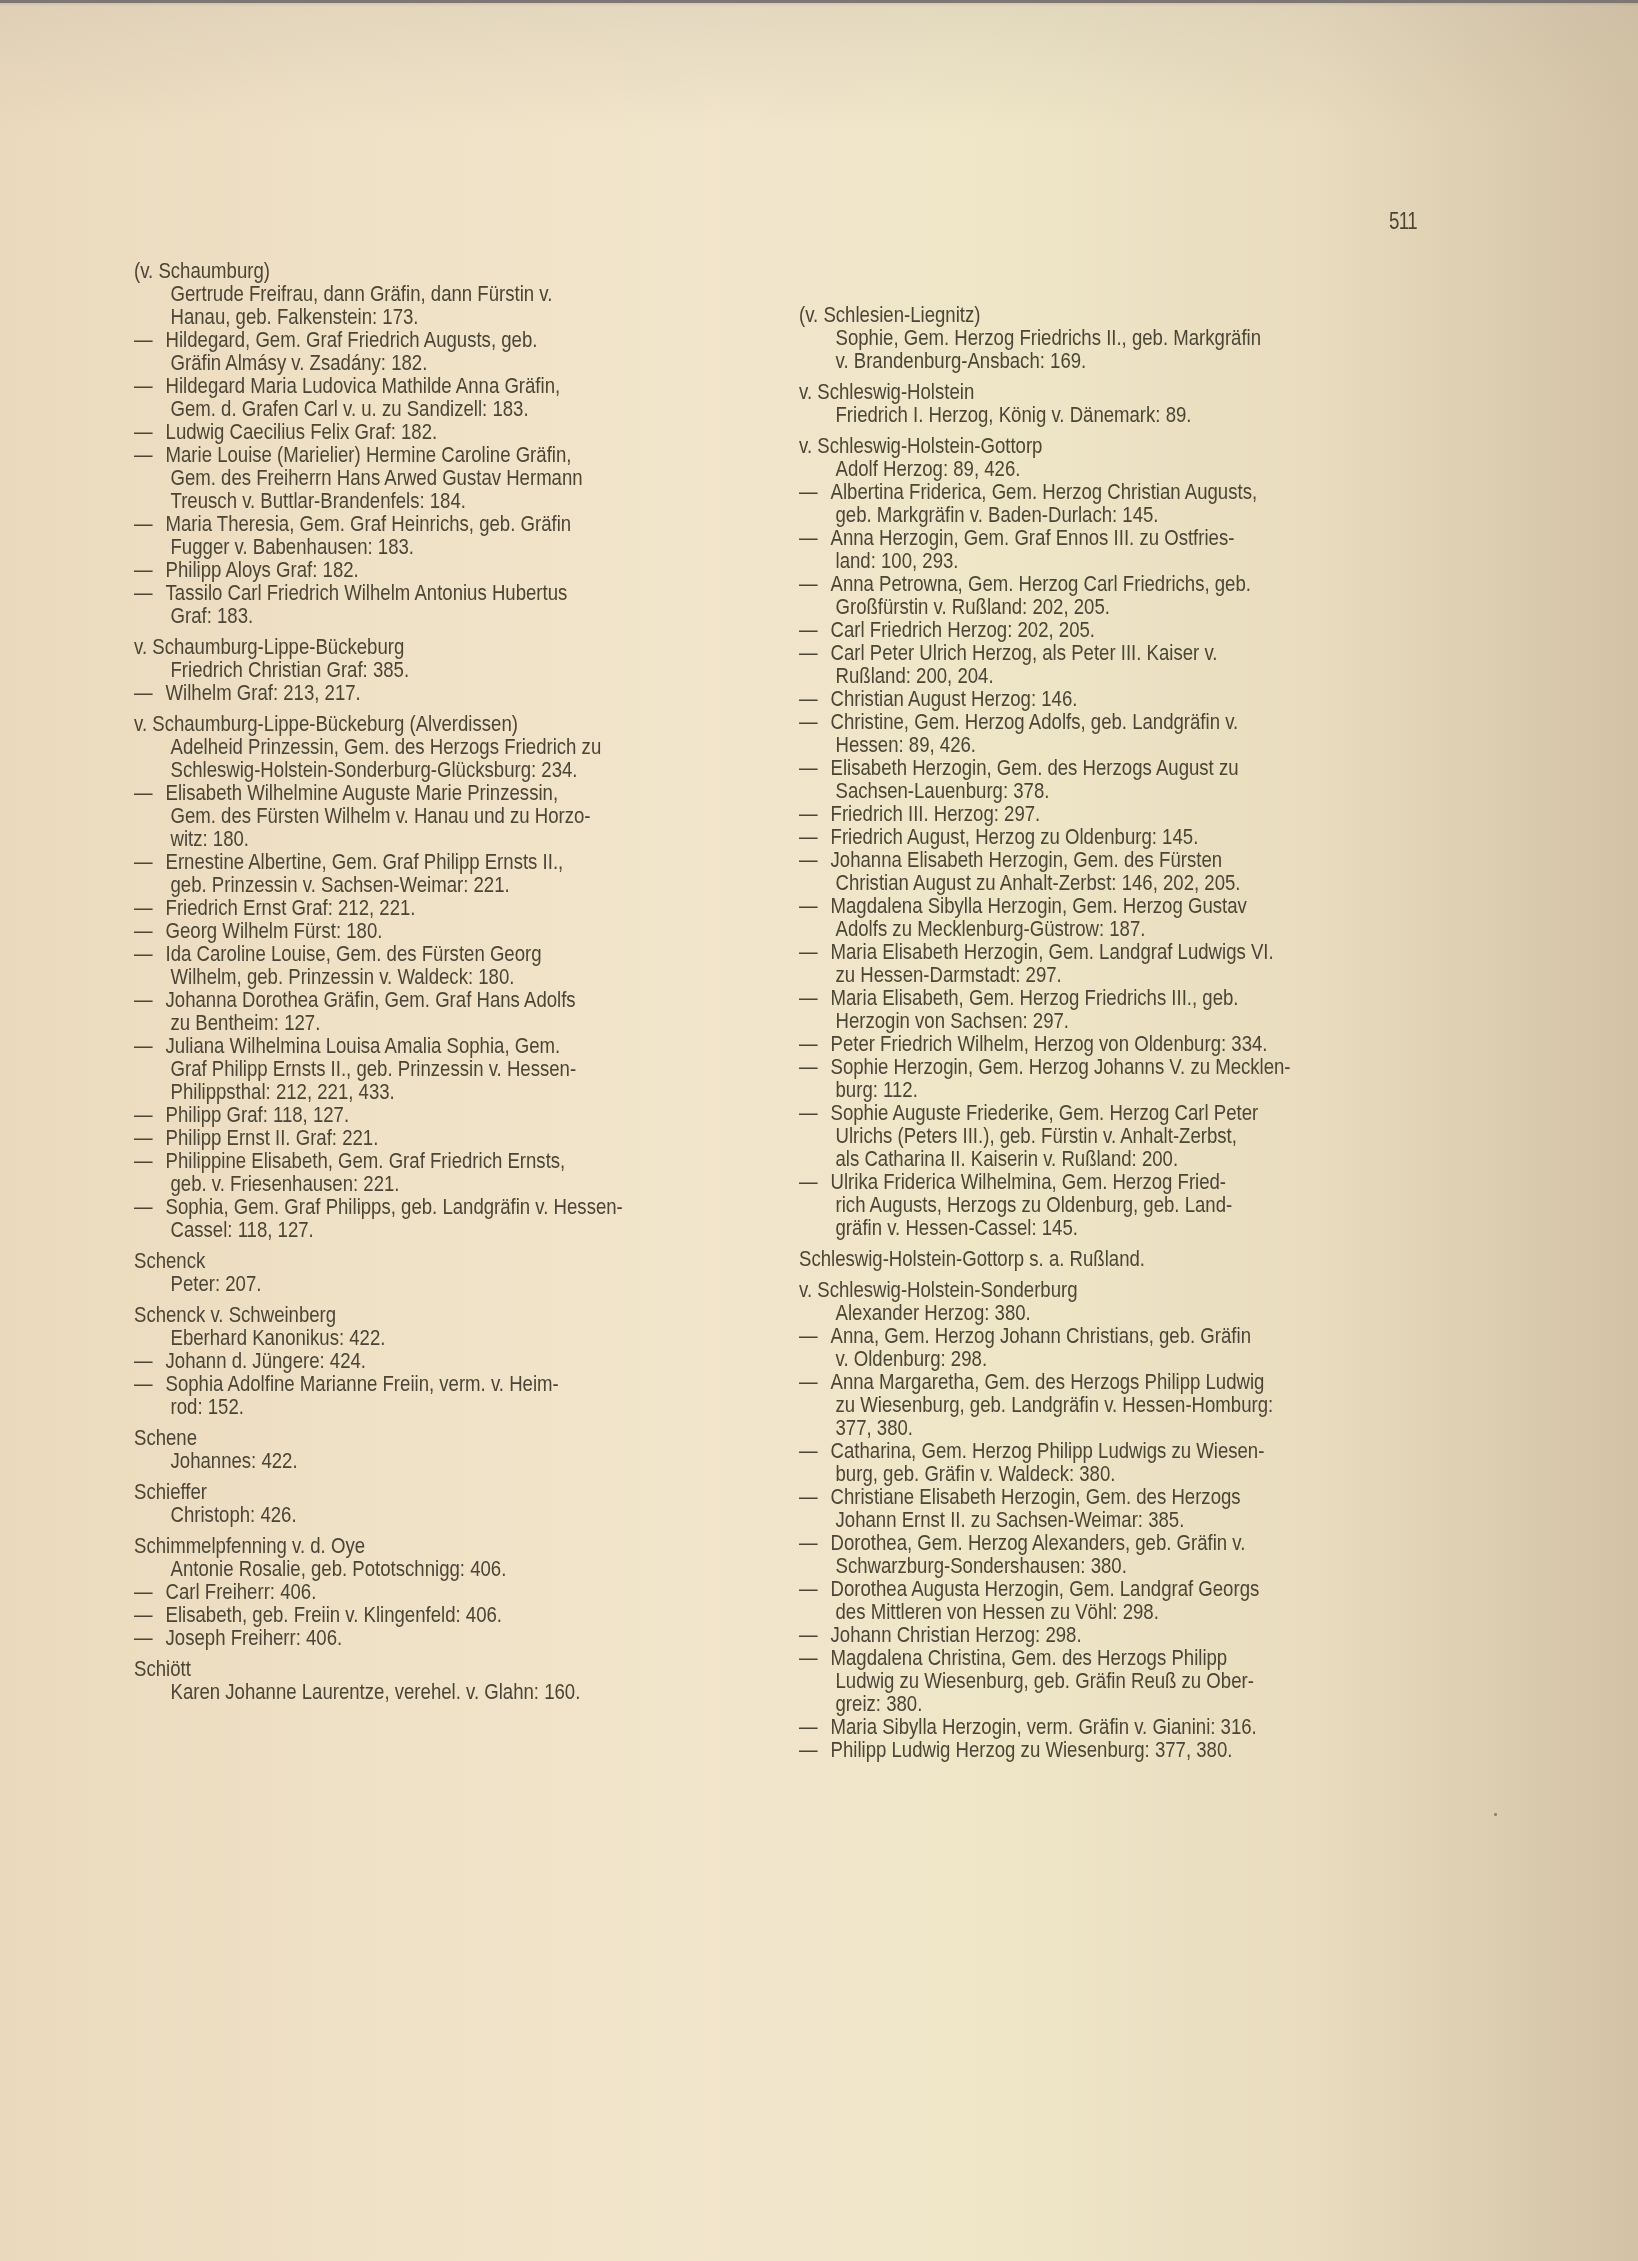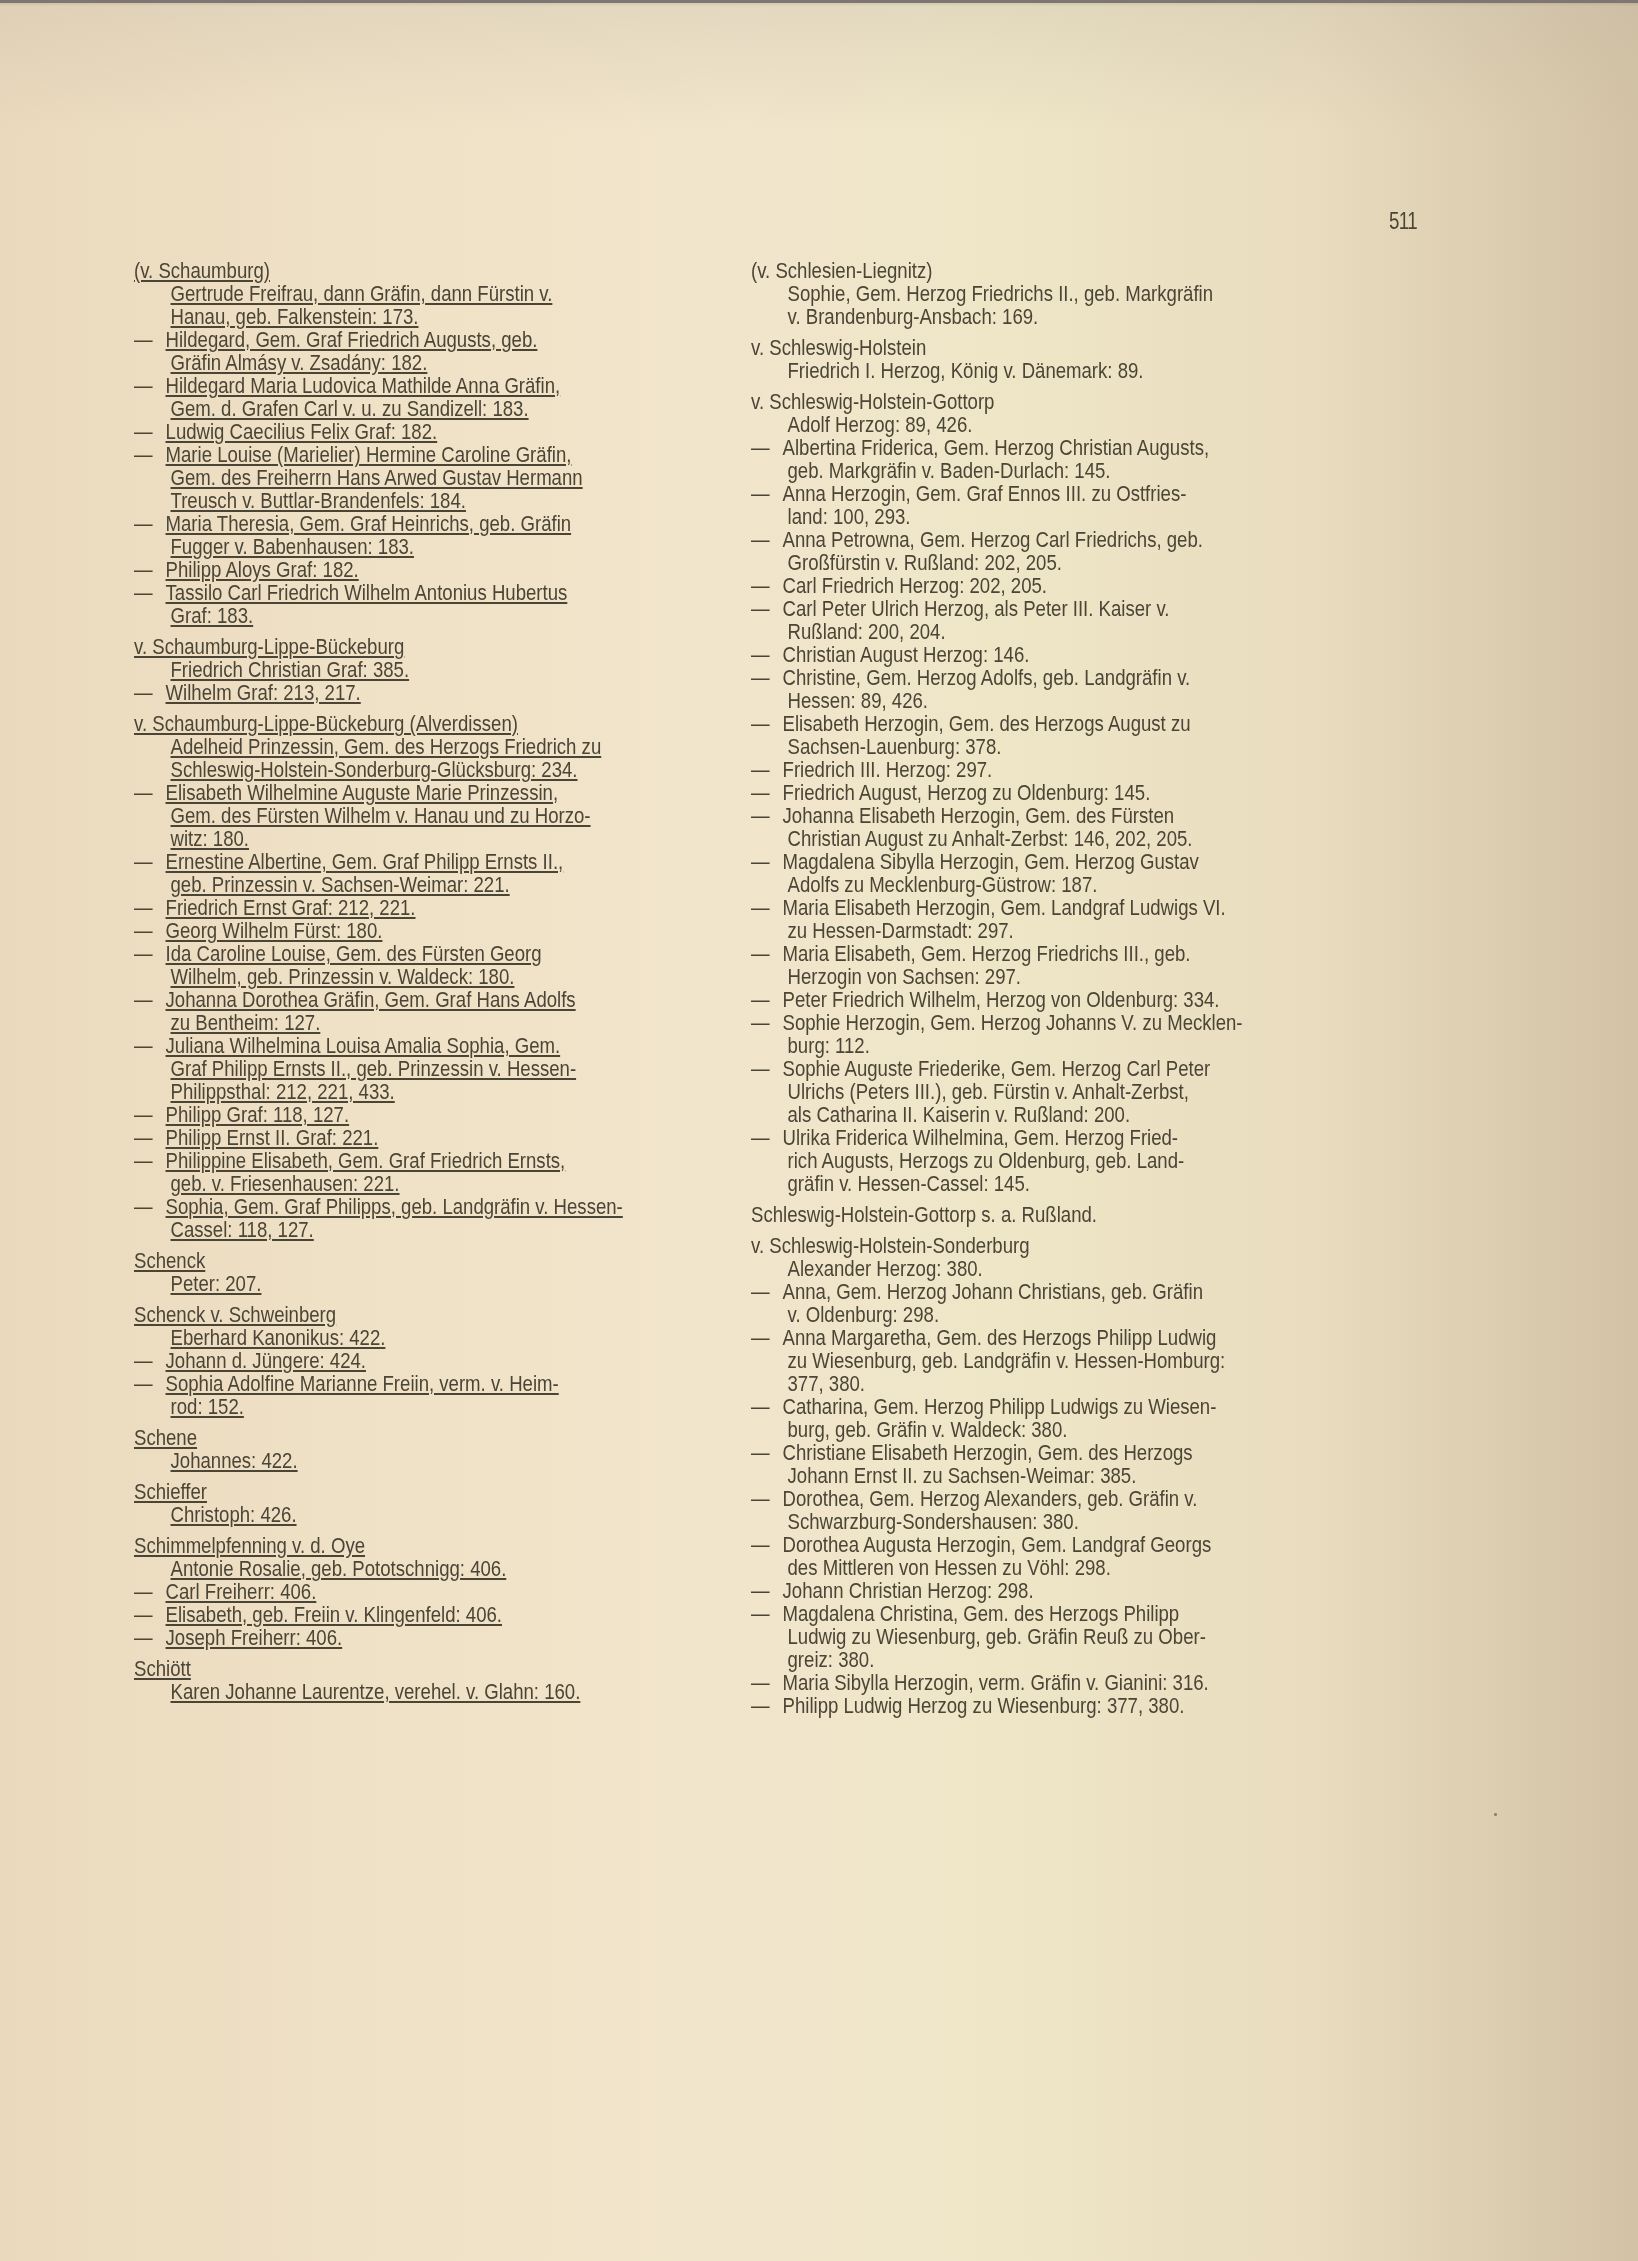--- a/index.html
+++ b/index.html
@@ -14,22 +14,22 @@
     background: linear-gradient(180deg, rgba(120,110,100,0.35) 0px, rgba(190,180,160,0.25) 6.6px, rgba(200,190,170,0.0) 132px);
   }
   .top-edge { position:absolute; left:0; top:0; width:1639px; height:3.3px; background:#7d7672; }
   .page-number {
     position:absolute; left:1389px; top:207px; font-size:24px; letter-spacing:-0.7px;
     transform:scaleX(0.78); transform-origin:left top;
   }
   .column {
     position:absolute; top:259px;
   }
-  .col-left { left:134px; width:633px;text-decoration:underline; }
-  .col-right { left:751px; width:646px; }
+  .col-left { left:134px; width:633px; }
+  .col-right { left:799px; width:646px;margin-top:44px; }
   .group { margin-bottom:8px; }
   .line {
     font-size:22.4px; line-height:23px; white-space:nowrap;
     transform:scaleX(0.83); transform-origin:left center;
   }
   .head { padding-left:0; }
   .sub { padding-left:44px; }
   .cont { padding-left:44px; }
   .dash { display:inline-block; width:38px; margin-left:0; }
   .dot { position:absolute; left:1494px; top:1813px; width:2.6px; height:2.6px; background:#8a8070; border-radius:1.3px; }

